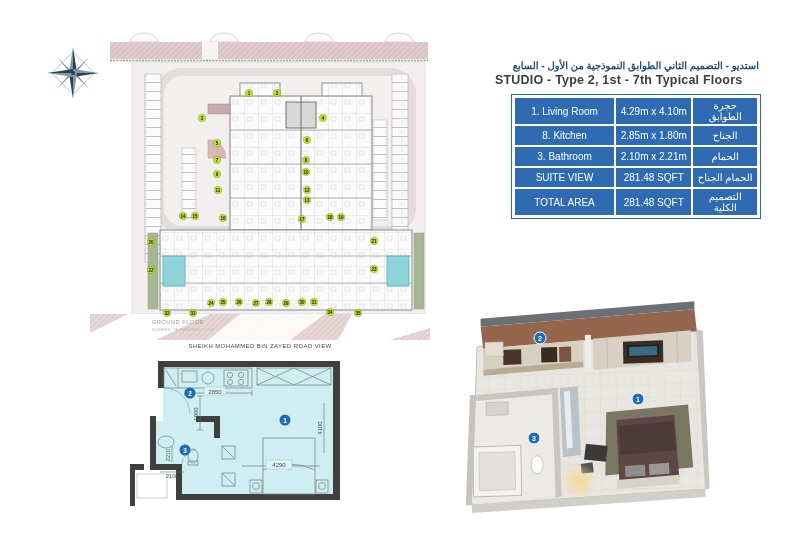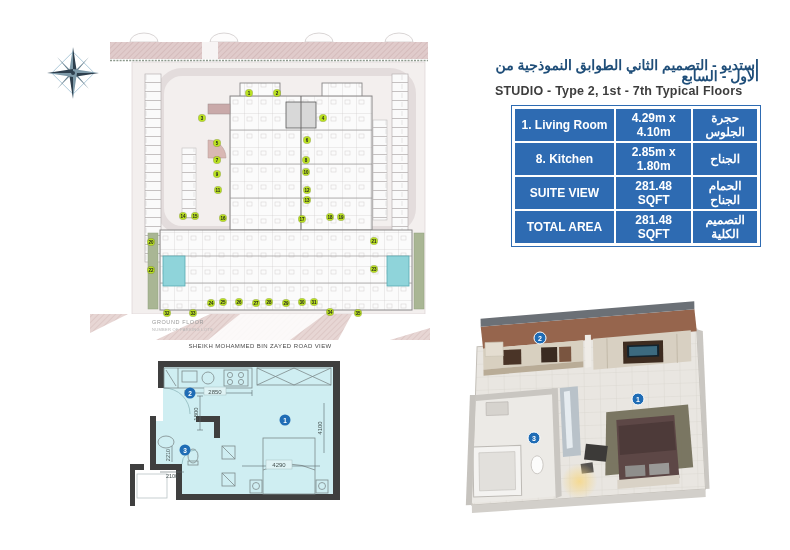--- a/index.html
+++ b/index.html
@@ -1,25 +1,25 @@
 <!DOCTYPE html>
 <html><head>
 <meta charset="utf-8">
 <style>
   html,body{margin:0;padding:0;background:#fff;}
   .page{position:relative;width:790px;height:550px;background:#fff;overflow:hidden;
         font-family:"Liberation Sans",sans-serif;}
   
   .info-panel{position:absolute;left:495px;top:60px;width:266px;}
-  .title-ar{direction:rtl;text-align:right;font-size:14px;font-weight:bold;color:#1f4e79;
+  .title-ar{direction:rtl;text-align:right;font-size:10px;font-weight:bold;color:#1f4e79;
             padding-right:2px;line-height:11px;}
   .title-en{font-size:12.5px;font-weight:bold;color:#3d3d3d;margin-top:2px;letter-spacing:.2px;}
   .table-wrap{margin-top:7px;margin-left:16px;border:1px solid #2e6bb2;padding:1px;width:246px;}
   table.spec{border-collapse:separate;border-spacing:2px;width:100%;}
-  table.spec td{background:#2e6bb2;color:#fff;font-size:12px;font-weight:bold;
+  table.spec td{background:#2e6bb2;color:#fff;font-size:10px;font-weight:normal;
                 height:15px;padding:2px 4px;text-align:center;vertical-align:middle;}
   td.c-name{width:92px;}
   td.c-size{width:68px;}
   td.c-ar{width:56px;direction:rtl;text-align:right;padding-right:7px;font-size:8.5px;}
   
   .site-plan{position:absolute;left:90px;top:28px;width:340px;height:325px;}
   .site-plan svg{position:absolute;left:0;top:0;}
   .site-marker{position:absolute;width:7px;height:7px;border-radius:50%;
                font-size:4.5px;font-weight:bold;color:#222;text-align:center;line-height:7px;
                transform:translate(-50%,-50%);box-shadow:0 0 0 .5px rgba(90,110,0,.45);}
@@ -180,26 +180,31 @@
 
   <div class="info-panel">
     <div class="title-ar">استديو - التصميم الثاني الطوابق النموذجية من الأول - السابع</div>
     <div class="title-en">STUDIO - Type 2, 1st - 7th Typical Floors</div>
     <div class="table-wrap">
       <table class="spec">
         <tbody>
             <tr>
           <td class="c-name">1. Living Room</td>
           <td class="c-size">4.29m x 4.10m</td>
-          <td class="c-ar">حجرة الجلوس</td>
+          <td class="c-ar">حجرة الطوابق</td>
         </tr>
         <tr>
           <td class="c-name">8. Kitchen</td>
           <td class="c-size">2.85m x 1.80m</td>
           <td class="c-ar">الجناح</td>
+        </tr>
+        <tr>
+          <td class="c-name">3. Bathroom</td>
+          <td class="c-size">2.10m x 2.21m</td>
+          <td class="c-ar">الحمام</td>
         </tr>
         <tr>
           <td class="c-name">SUITE VIEW</td>
           <td class="c-size">281.48 SQFT</td>
           <td class="c-ar">الحمام الجناح</td>
         </tr>
         <tr>
           <td class="c-name">TOTAL AREA</td>
           <td class="c-size">281.48 SQFT</td>
           <td class="c-ar">التصميم الكلية</td>

